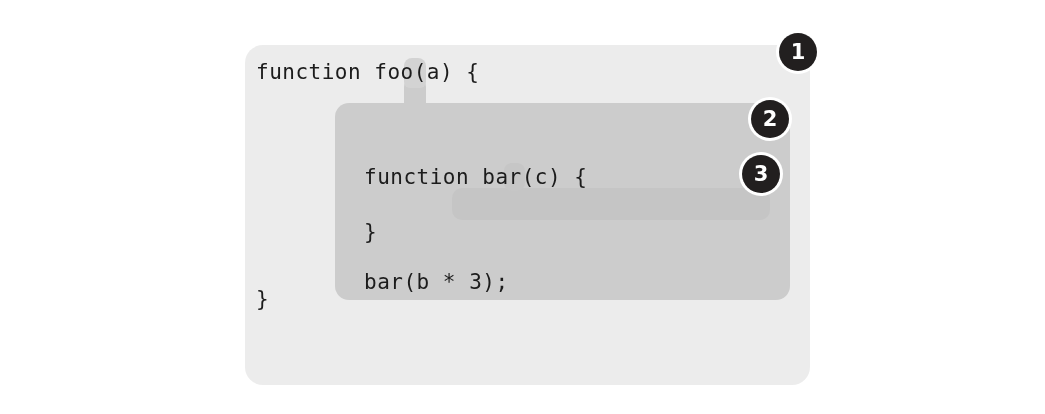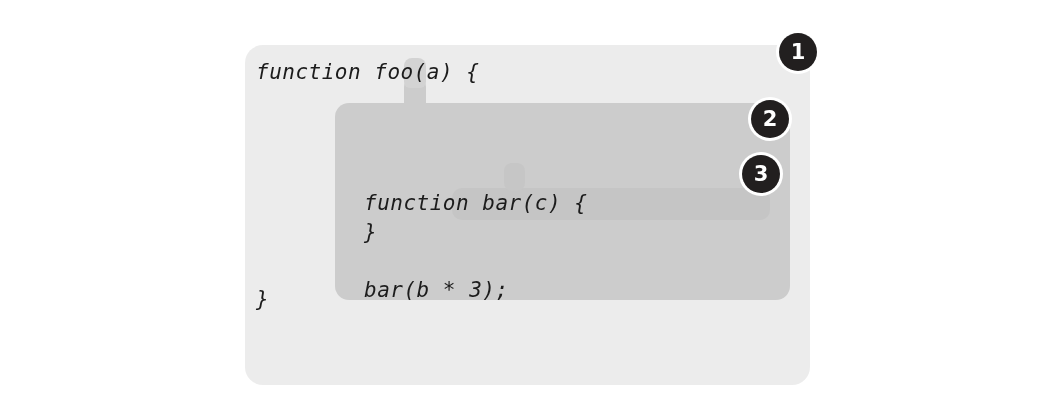--- a/index.html
+++ b/index.html
@@ -57,30 +57,29 @@
     height: 414px;
   }
   .code-line {
     position: absolute;
     white-space: pre;
     font-family: "DejaVu Sans Mono", "Liberation Mono", monospace;
     font-size: 21px;
     line-height: 21px;
     color: #1c1c1c;
     letter-spacing: 0.5px;
-    font-style: italic;
   }
 
   
   .ln-foo-open   { left: 256px; top: 62px;  }
   .ln-var-b      { left: 364px; top: 114px; }
-  .ln-bar-open   { left: 364px; top: 167px; margin-top: 26px; }
+  .ln-bar-open   { left: 364px; top: 167px; }
   .ln-console    { left: 460px; top: 194px; }
   .ln-bar-close  { left: 364px; top: 222px; }
-  .ln-bar-call   { left: 364px; top: 272px; margin-top: 8px; }
+  .ln-bar-call   { left: 364px; top: 272px; }
   .ln-foo-close  { left: 256px; top: 289px; }
   .ln-foo-call   { left: 256px; top: 344px; }
 
   
   .pill {
     position: absolute;
     border-radius: 8px;
   }
   
   #pill-param-a {

